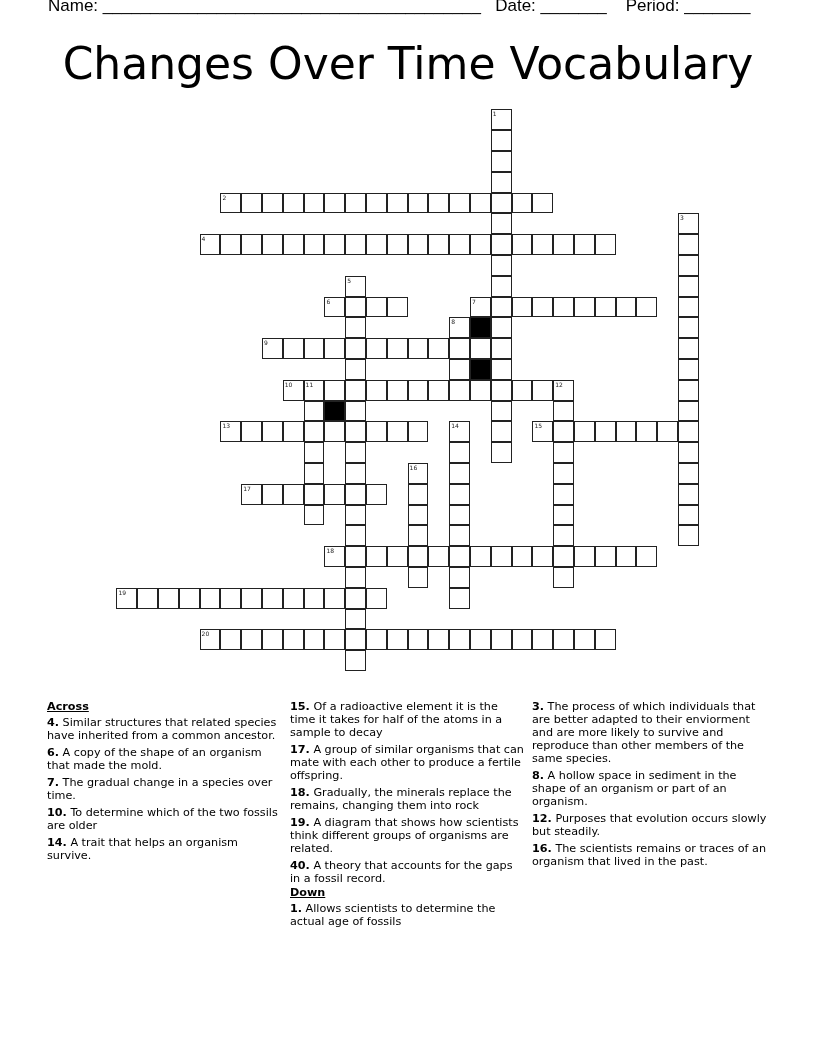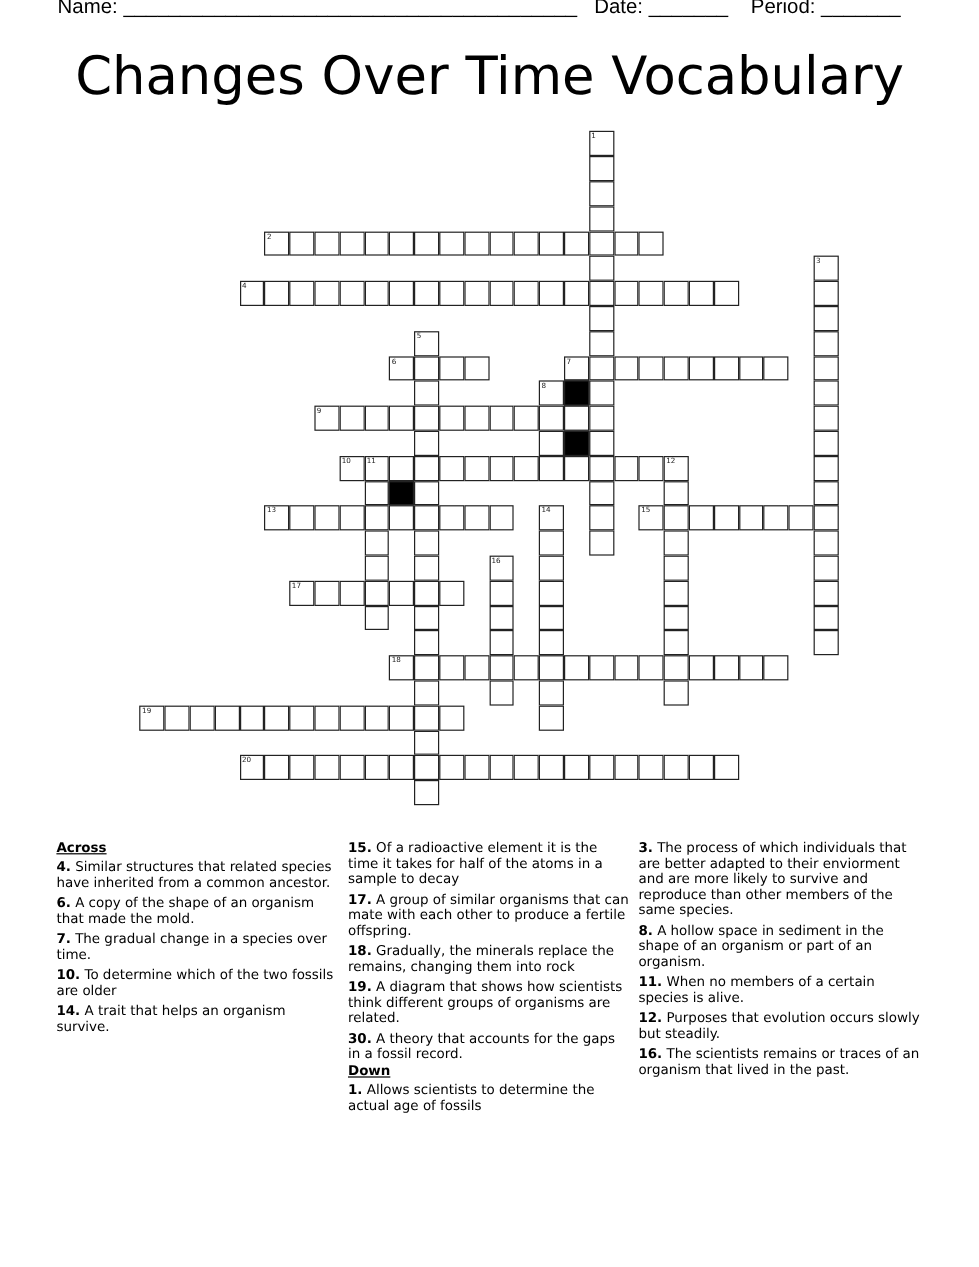--- a/index.html
+++ b/index.html
@@ -291,24 +291,23 @@
   <div class="clue"><b>7.</b> <span>The gradual change in a species over time.</span></div>
   <div class="clue"><b>10.</b> <span>To determine which of the two fossils are older</span></div>
   <div class="clue"><b>14.</b> <span>A trait that helps an organism survive.</span></div>
 </div>
 
 <div class="clues col2">
   <div class="clue"><b>15.</b> <span>Of a radioactive element it is the time it takes for half of the atoms in a sample to decay</span></div>
   <div class="clue"><b>17.</b> <span>A group of similar organisms that can mate with each other to produce a fertile offspring.</span></div>
   <div class="clue"><b>18.</b> <span>Gradually, the minerals replace the remains, changing them into rock</span></div>
   <div class="clue"><b>19.</b> <span>A diagram that shows how scientists think different groups of organisms are related.</span></div>
-  <div class="clue" style="margin-bottom:1px"><b>30.</b> <span>A theory that accounts for the gaps in a fossil record.</span></div>
+  <div class="clue" style="margin-bottom:1px"><b>40.</b> <span>A theory that accounts for the gaps in a fossil record.</span></div>
   <div class="section-title">Down</div>
   <div class="clue"><b>1.</b> <span>Allows scientists to determine the actual age of fossils</span></div>
 </div>
 
 <div class="clues col3">
   <div class="clue"><b>3.</b> <span>The process of which individuals that are better adapted to their enviorment and are more likely to survive and reproduce than other members of the same species.</span></div>
   <div class="clue"><b>8.</b> <span>A hollow space in sediment in the shape of an organism or part of an organism.</span></div>
-  <div class="clue"><b>11.</b> <span>When no members of a certain species is alive.</span></div>
   <div class="clue"><b>12.</b> <span>Purposes that evolution occurs slowly but steadily.</span></div>
   <div class="clue"><b>16.</b> <span>The scientists remains or traces of an organism that lived in the past.</span></div>
 </div>
 
 </body></html>

